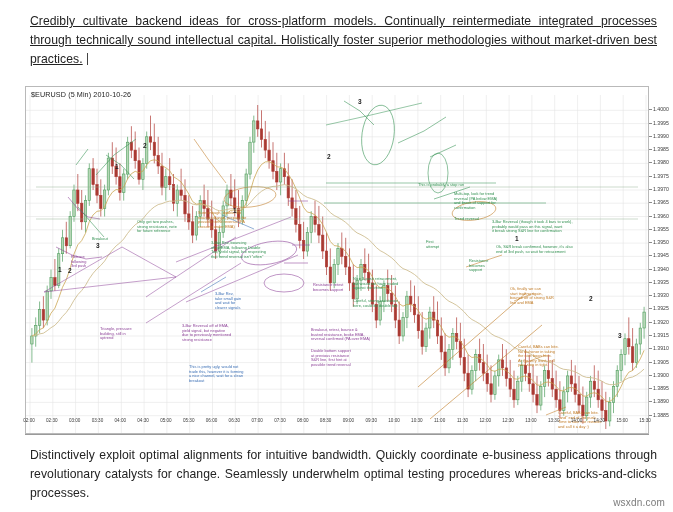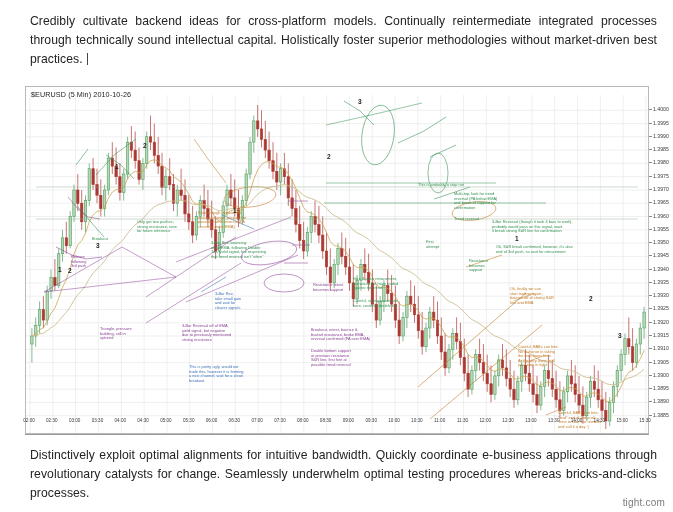--- a/index.html
+++ b/index.html
@@ -12,21 +12,21 @@
 
   
   .para{
     position:absolute;
     font-size:12.2px;
     line-height:19px;
     color:#232323;
     text-align:justify;
     letter-spacing:.05px;
   }
-  #para-top{left:30px;top:12px;width:627px;}
+  #para-top{left:30px;top:12px;width:627px;text-decoration:underline;}
   #para-bottom{left:30px;top:446px;width:627px;}
   .caret{
     display:inline-block;width:1px;height:12px;background:#444;
     vertical-align:-2px;margin-left:4px;
   }
   .watermark{
     position:absolute;right:8px;bottom:4px;
     font-size:10px;color:#7b7b7b;letter-spacing:.2px;
   }
 
@@ -667,14 +667,14 @@
       <div class="xtick" style="left: 574.37px;">14:30</div>
       <div class="xtick" style="left: 597.185px;">15:00</div>
       <div class="xtick" style="left: 620px;">15:30</div>
     </div>
   <div class="xaxis-rule"></div>
 
   <div class="para" id="para-bottom">
     <span>Distinctively exploit optimal alignments for intuitive bandwidth. Quickly coordinate e-business applications through revolutionary catalysts for change. Seamlessly underwhelm optimal testing procedures whereas bricks-and-clicks processes.</span>
   </div>
 
-  <div class="watermark">tight.com</div>
+  <div class="watermark">wsxdn.com</div>
 </div>
 
 </body></html>

